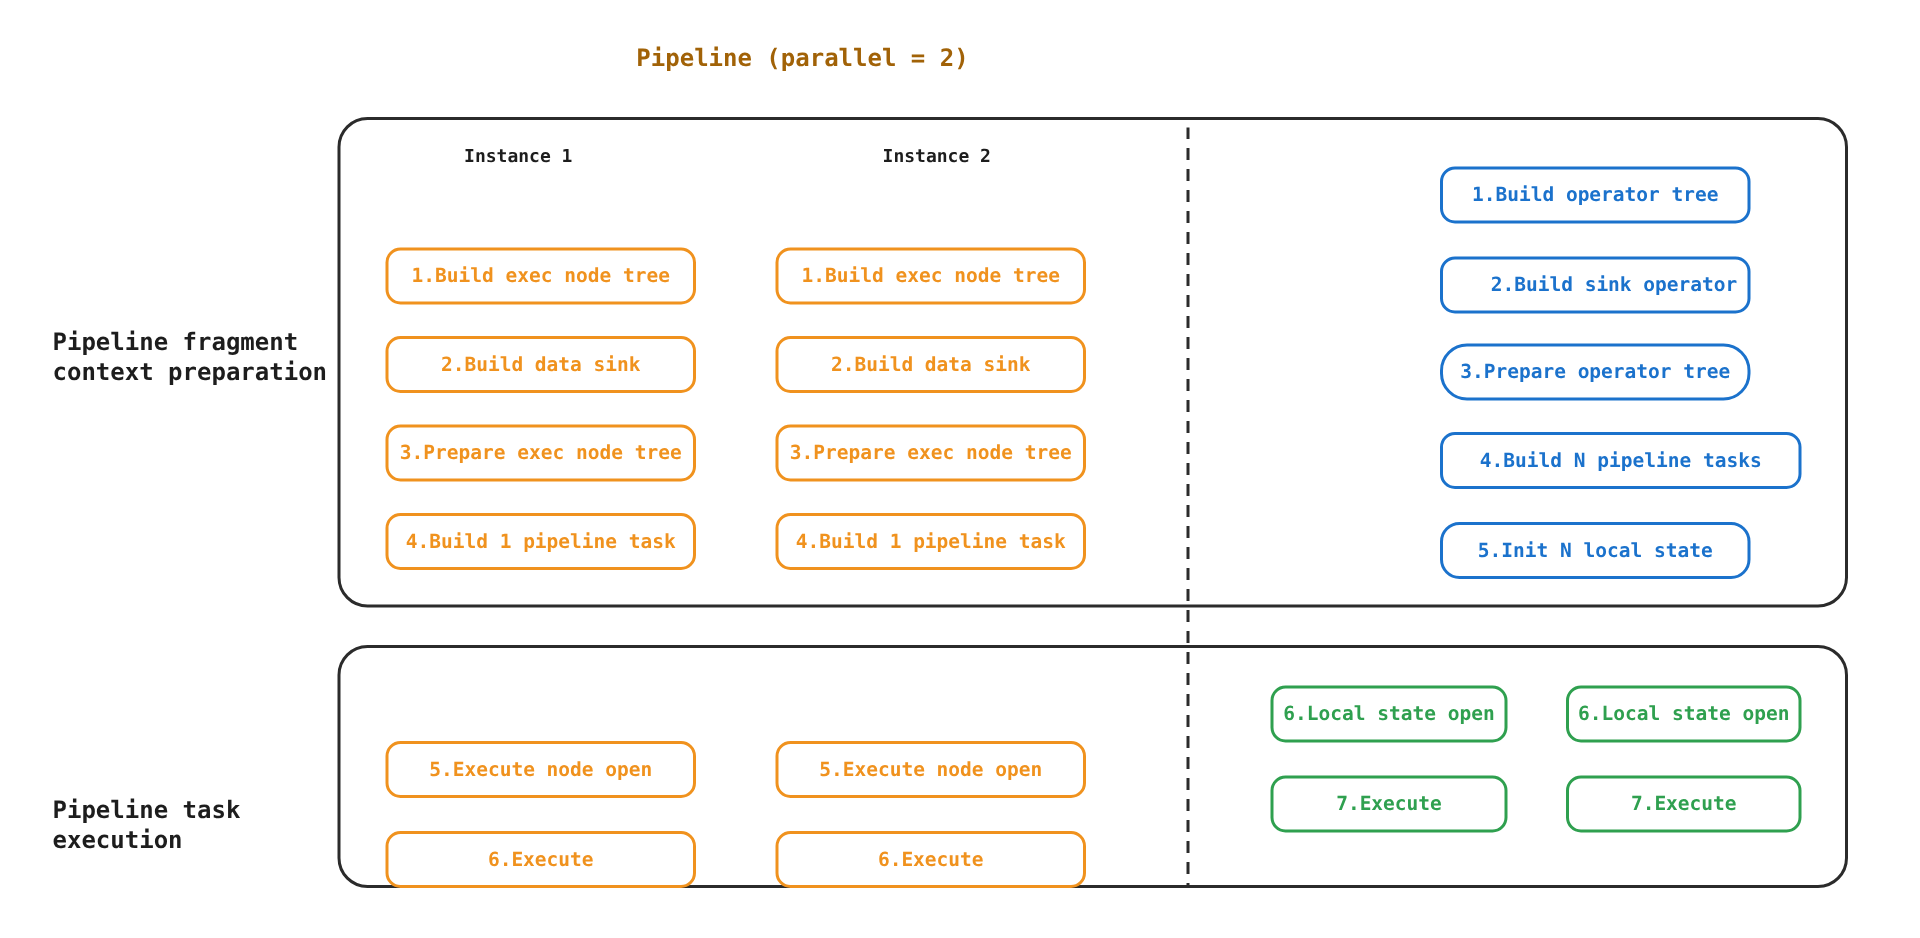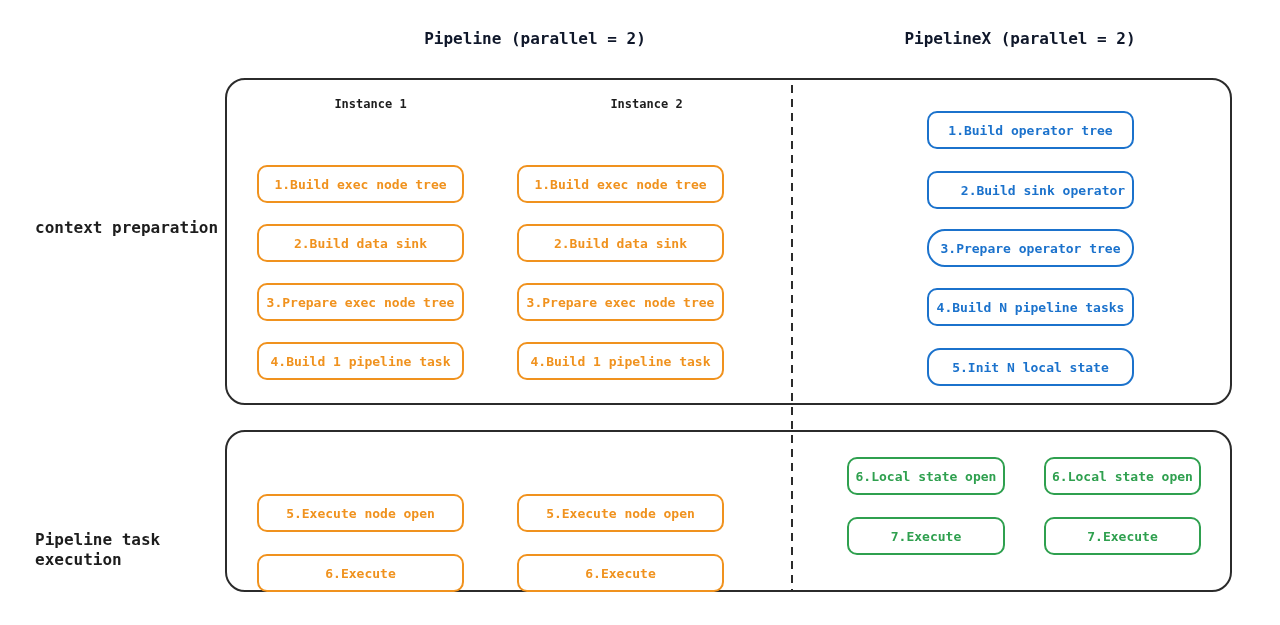--- a/index.html
+++ b/index.html
@@ -13,21 +13,21 @@
     height: 625px;
     background: #ffffff;
     font-family: "DejaVu Sans Mono", "Liberation Mono", monospace;
     overflow: hidden;
   }
   .abs { position: absolute; }
 
   .diagram-title {
     font-size: 16px;
     font-weight: bold;
-    color: #0f172a;
+    color: #a16207;
     text-align: center;
     white-space: nowrap;
   }
 
   .frame {
     border: 2px solid var(--frame, #2b2b2b);
     border-radius: 20px;
     background: transparent;
     box-sizing: border-box;
   }
@@ -64,61 +64,61 @@
     border: 2px solid;
     display: flex;
     align-items: center;
     justify-content: center;
     font-size: 13px;
     font-weight: bold;
     white-space: nowrap;
     background: #ffffff;
   }
   .step-box.orange { border-color: var(--orange, #f0921e); color: var(--orange, #f0921e); margin-top: 36px; }
-  .step-box.blue   { border-color: var(--blue, #1b72cc);   color: var(--blue, #1b72cc); }
+  .step-box.blue   { border-color: var(--blue, #1b72cc);   color: var(--blue, #1b72cc); margin-left: 33px; }
   .step-box.green  { border-color: var(--green, #2fa04f);  color: var(--green, #2fa04f); }
 </style>
 </head>
 <body>
 
 <div class="canvas">
 
   <div class="abs diagram-title" style="left:285px; top:29px; width:500px;">Pipeline (parallel = 2)</div>
-  <div class="abs diagram-title" style="left:770px; top:29px; width:500px;">PipelineX (parallel = 2)</div>
 
   <div class="abs frame" style="left:225px; top:78px; width:1007px; height:327px;"></div>
   <div class="abs frame" style="left:225px; top:430px; width:1007px; height:162px;"></div>
 
   <div class="abs divider" style="left:791px; top:85px; height:505px;"></div>
 
   <div class="abs side-label" style="left:35px; top:218px;">
+    <div>Pipeline fragment</div>
     <div>context preparation</div>
   </div>
   <div class="abs side-label" style="left:35px; top:494px;margin-top:36px;">
     <div>Pipeline task</div>
     <div>execution</div>
   </div>
 
-  <div class="abs instance-label" style="left:267px; top:97px; width:207px;">Instance 1</div>
-  <div class="abs instance-label" style="left:543px; top:97px; width:207px;text-align:center;">Instance 2</div>
+  <div class="abs instance-label" style="left:242px; top:97px; width:207px;">Instance 1</div>
+  <div class="abs instance-label" style="left:521px; top:97px; width:207px;text-align:center;">Instance 2</div>
 
   <div class="abs step-box orange" style="left:257px; top:129px; width:207px;">1.Build exec node tree</div>
   <div class="abs step-box orange" style="left:257px; top:188px; width:207px;">2.Build data sink</div>
   <div class="abs step-box orange" style="left:257px; top:247px; width:207px;">3.Prepare exec node tree</div>
   <div class="abs step-box orange" style="left:257px; top:306px; width:207px;">4.Build 1 pipeline task</div>
 
   <div class="abs step-box orange" style="left:517px; top:129px; width:207px;">1.Build exec node tree</div>
   <div class="abs step-box orange" style="left:517px; top:188px; width:207px;">2.Build data sink</div>
   <div class="abs step-box orange" style="left:517px; top:247px; width:207px;">3.Prepare exec node tree</div>
   <div class="abs step-box orange" style="left:517px; top:306px; width:207px;">4.Build 1 pipeline task</div>
 
   <div class="abs step-box blue" style="left:927px; top:111px; width:207px;">1.Build operator tree</div>
   <div class="abs step-box blue" style="left:927px; top:171px; width:207px;padding-left:25px;">2.Build sink operator</div>
   <div class="abs step-box blue" style="left:927px; top:229px; width:207px;border-radius:18px;">3.Prepare operator tree</div>
-  <div class="abs step-box blue" style="left:927px; top:288px; width:207px;">4.Build N pipeline tasks</div>
+  <div class="abs step-box blue" style="left:927px; top:288px; width:241px;">4.Build N pipeline tasks</div>
   <div class="abs step-box blue" style="left:927px; top:348px; width:207px;border-radius:13px;">5.Init N local state</div>
 
   <div class="abs step-box orange" style="left:257px; top:458px; width:207px;">5.Execute node open</div>
   <div class="abs step-box orange" style="left:257px; top:518px; width:207px;">6.Execute</div>
 
   <div class="abs step-box orange" style="left:517px; top:458px; width:207px;">5.Execute node open</div>
   <div class="abs step-box orange" style="left:517px; top:518px; width:207px;">6.Execute</div>
 
   <div class="abs step-box green" style="left:847px; top:457px; width:158px;">6.Local state open</div>
   <div class="abs step-box green" style="left:847px; top:517px; width:158px;">7.Execute</div>

